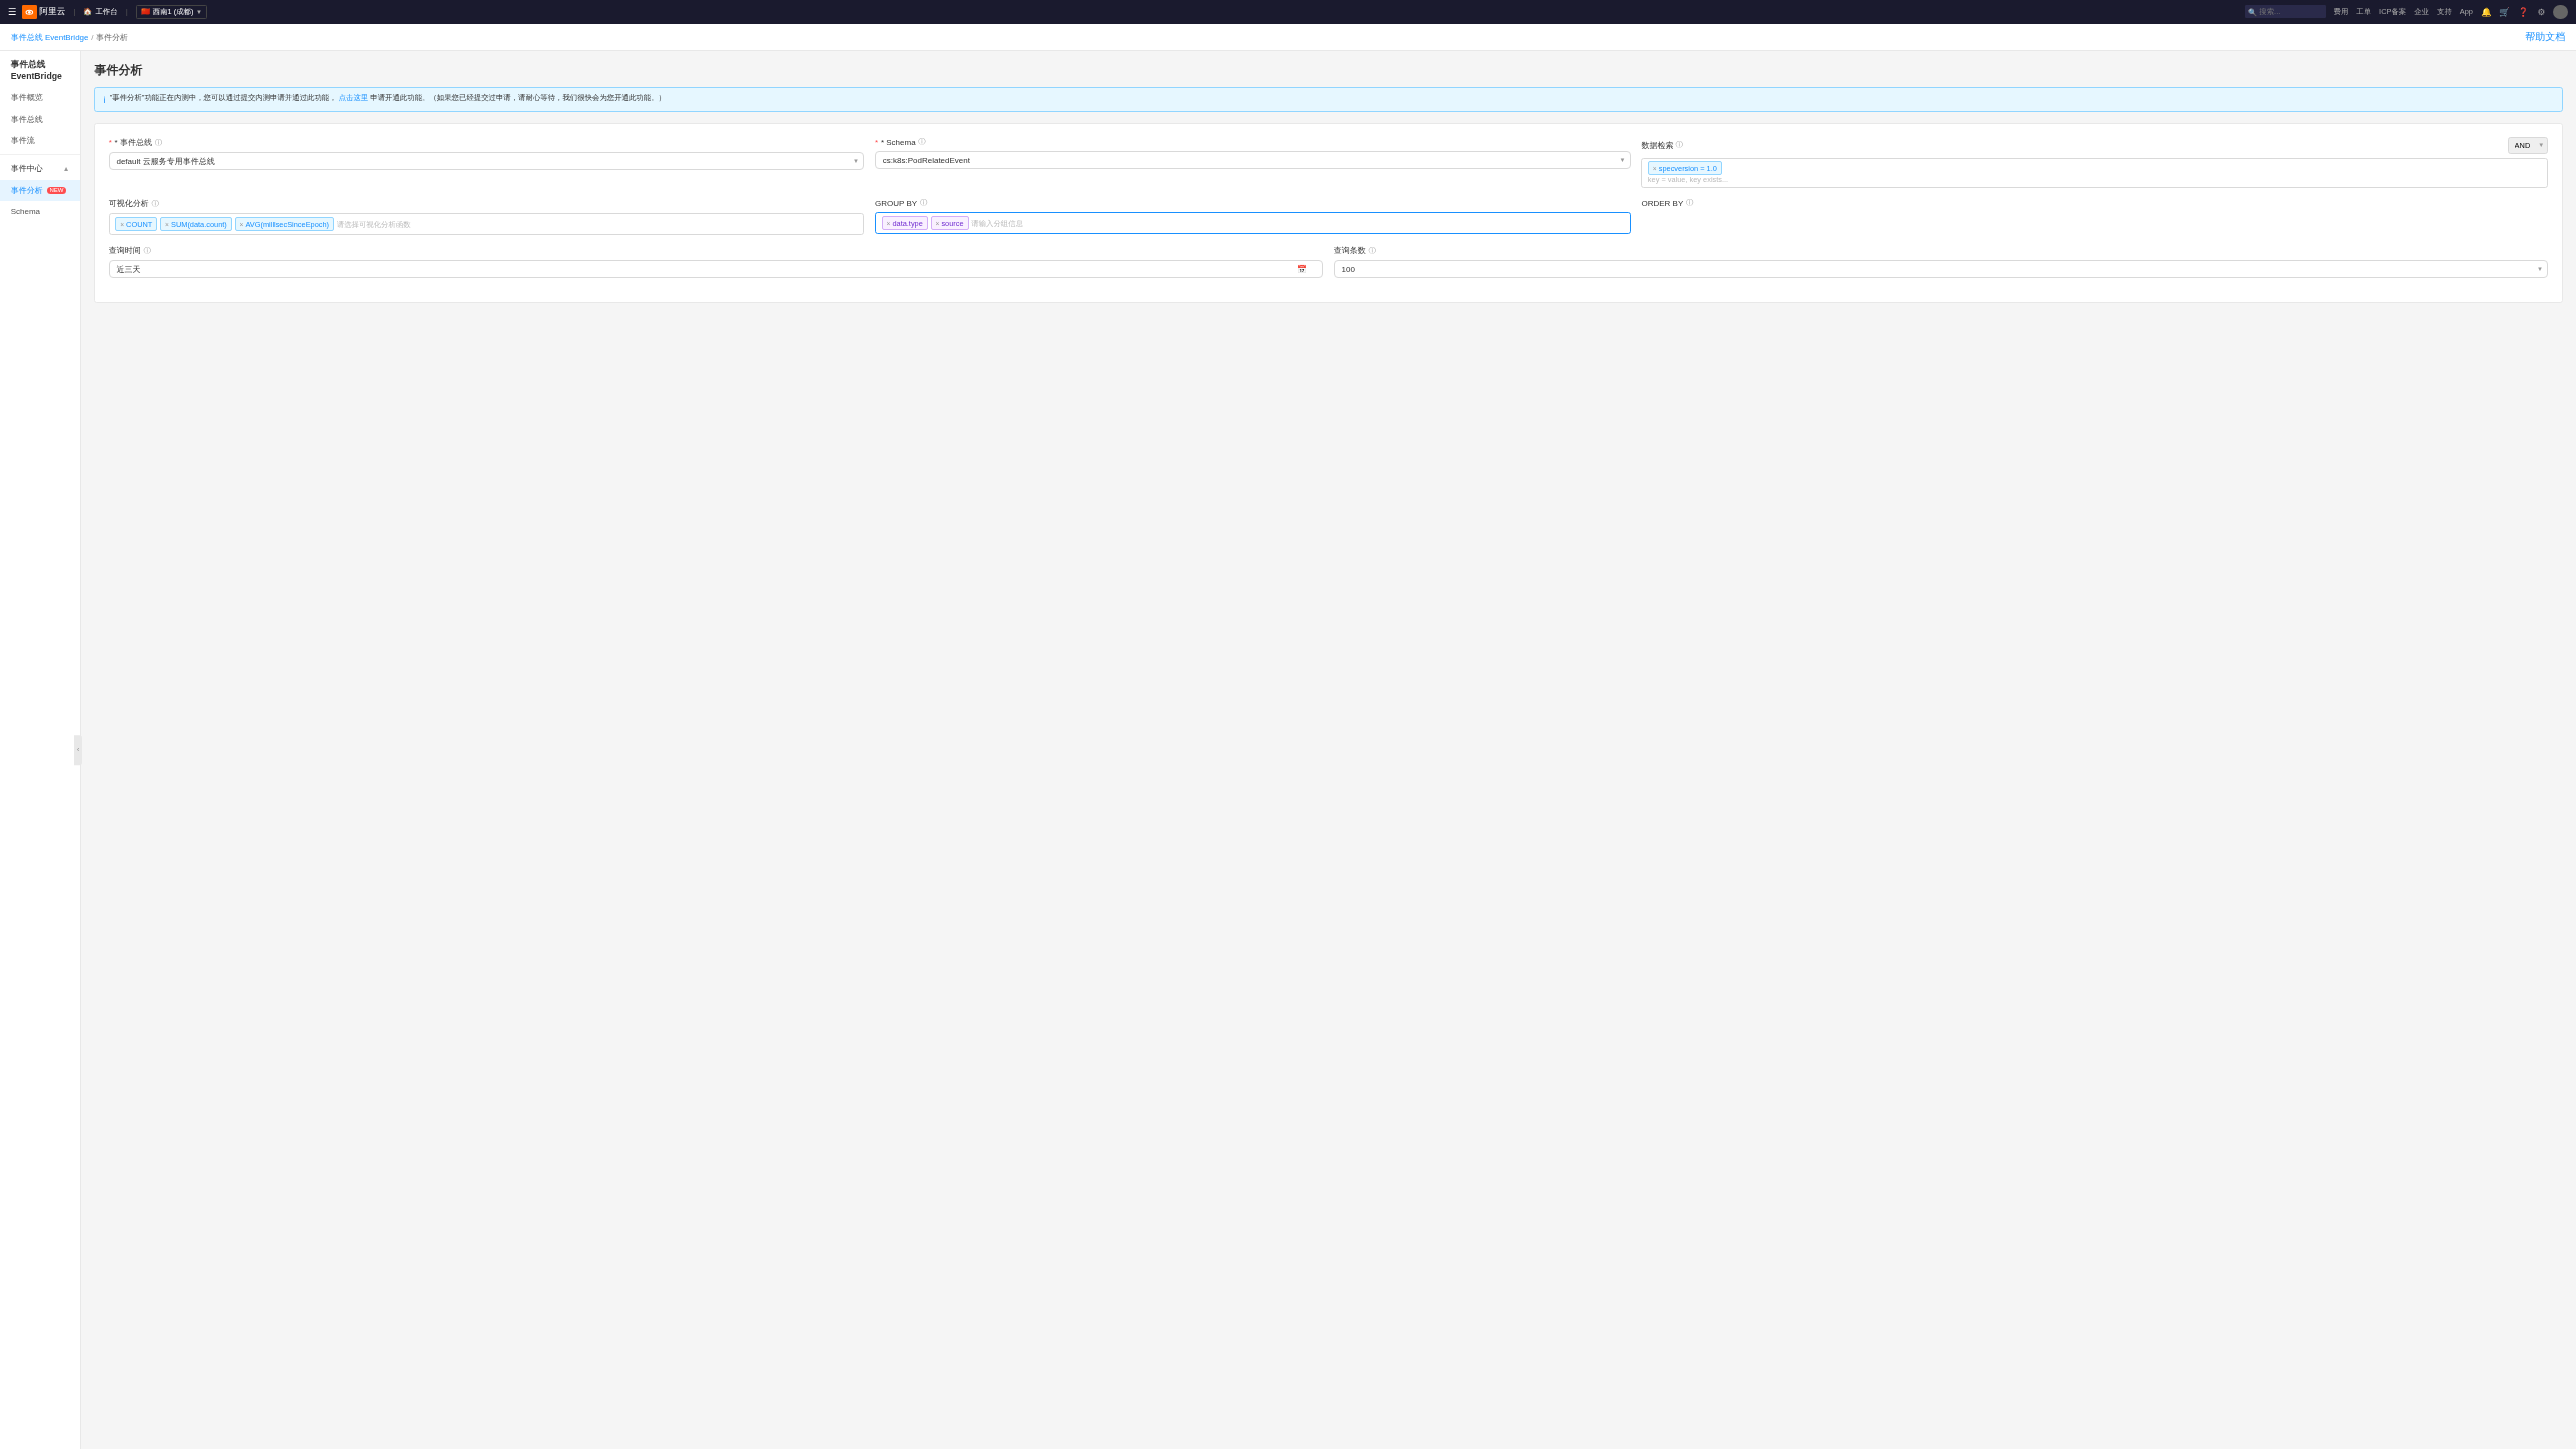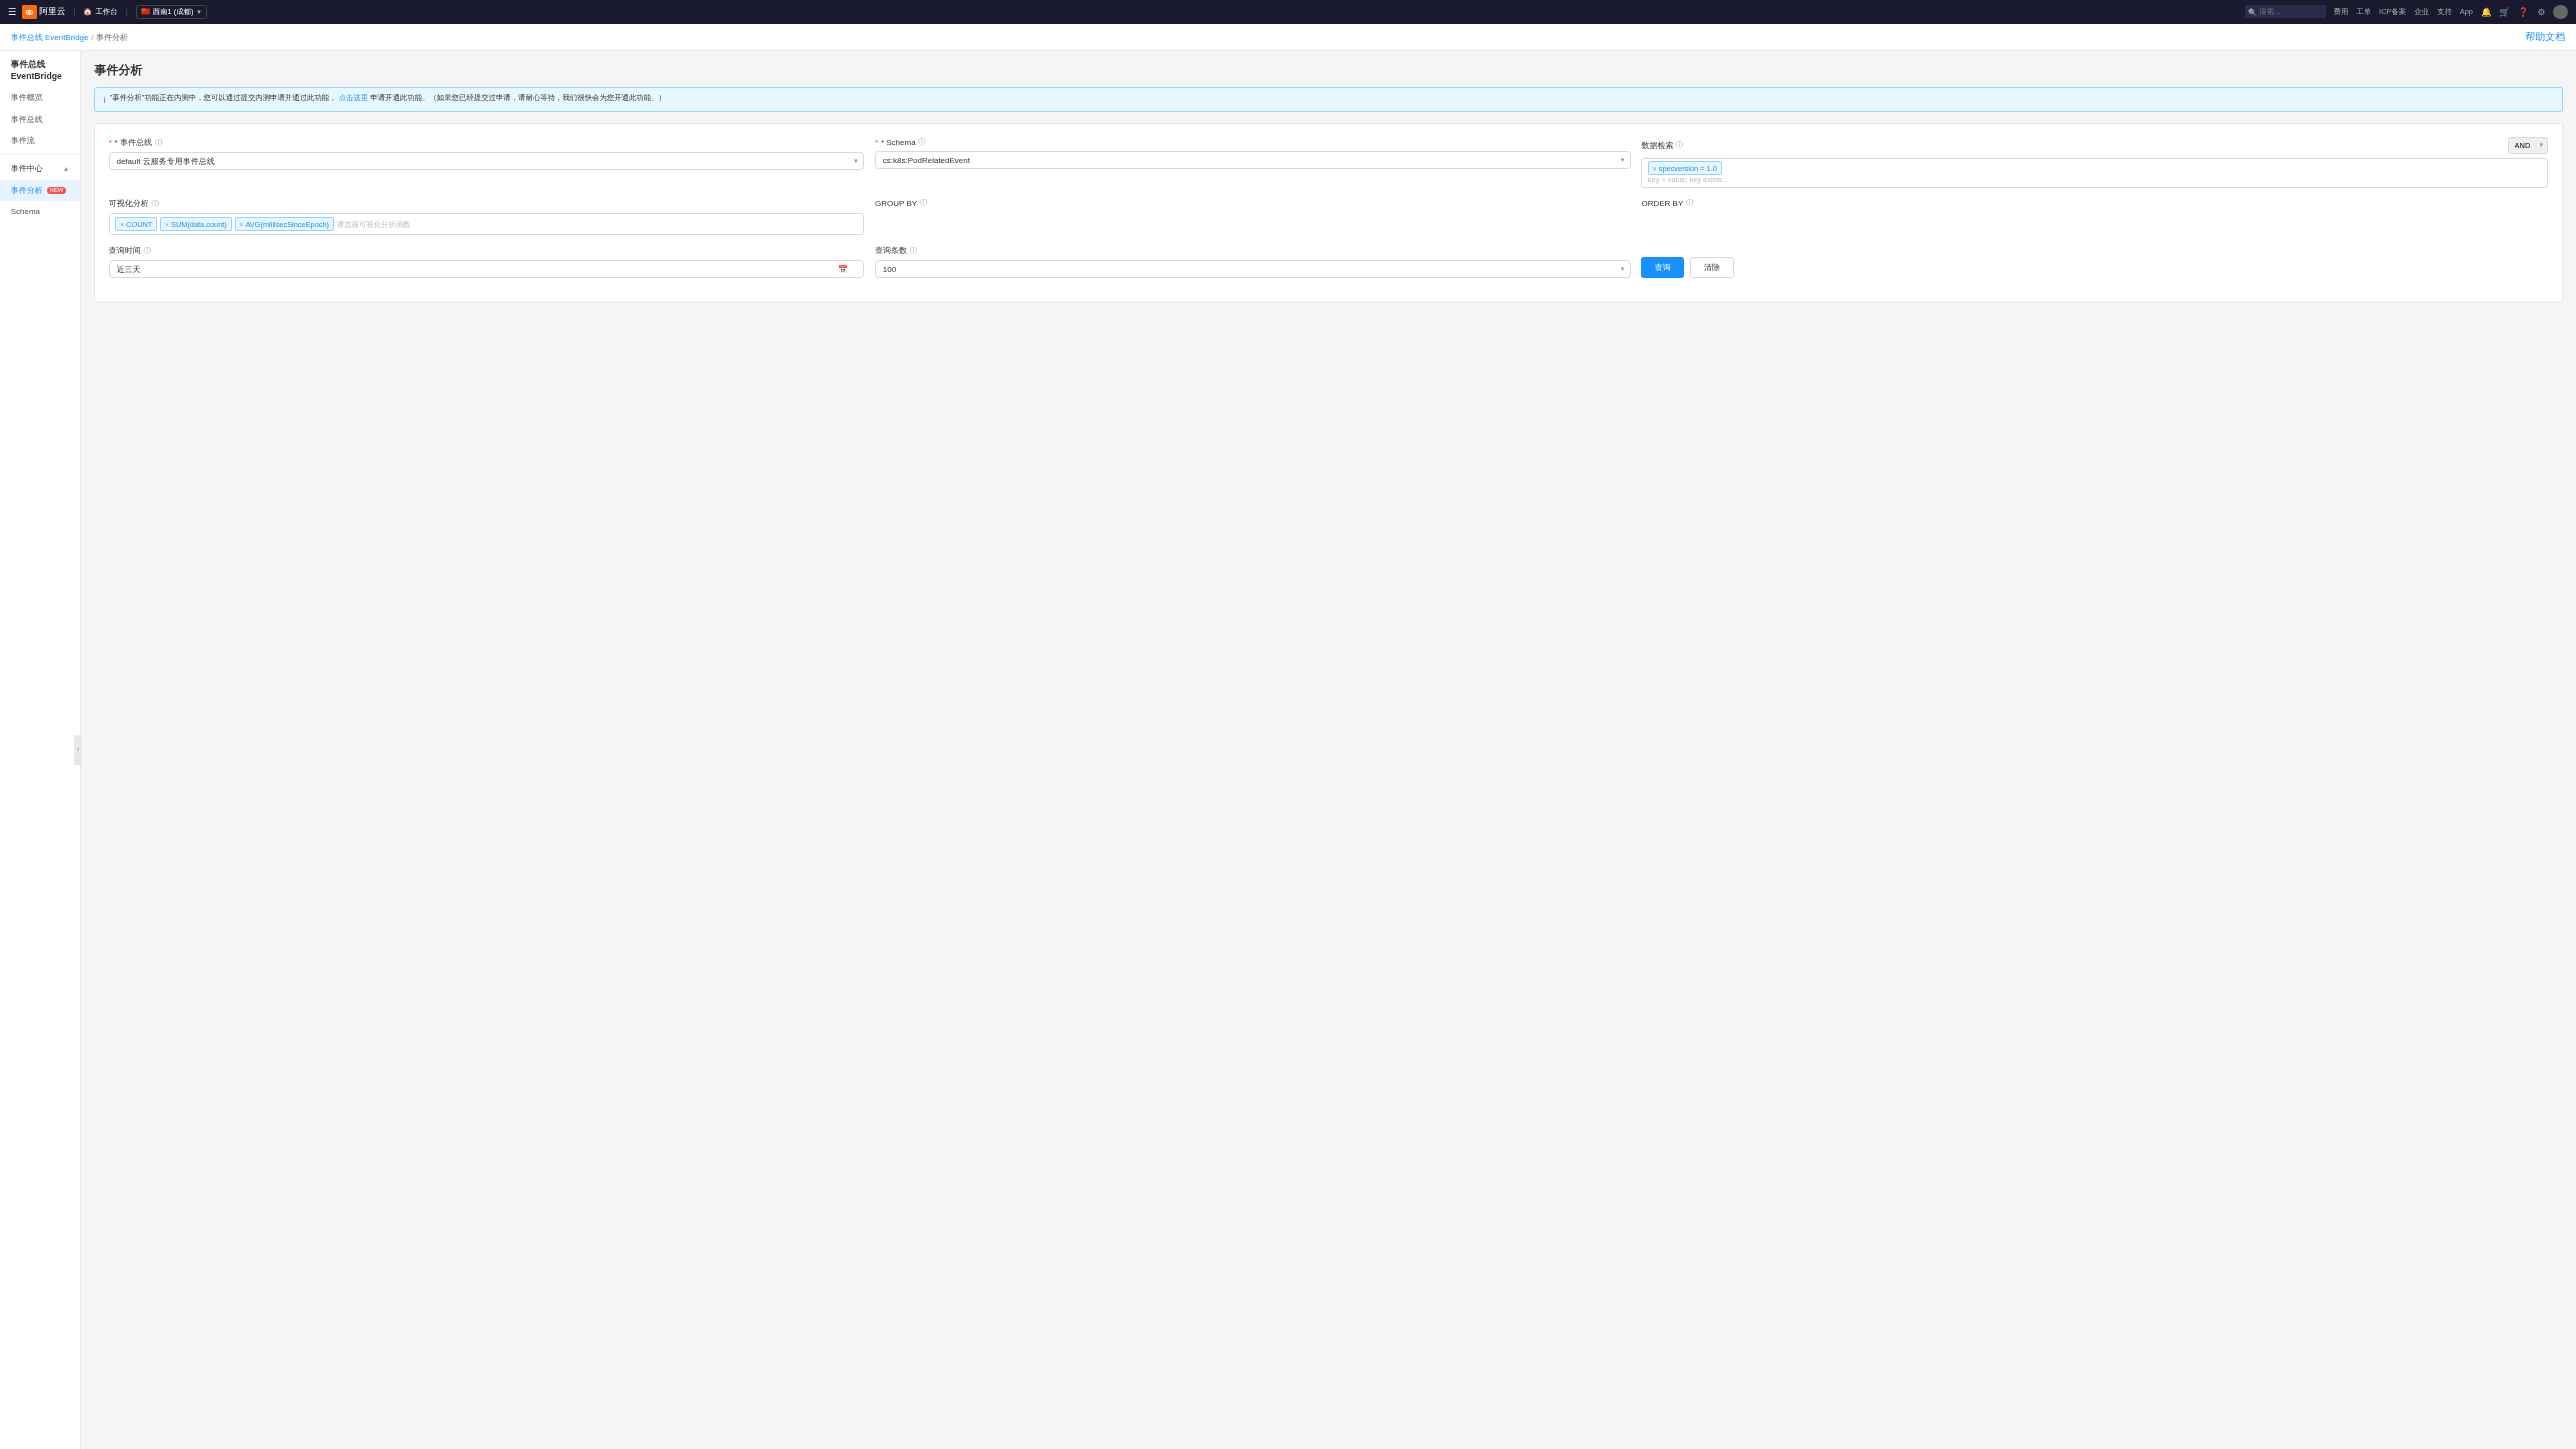--- a/index.html
+++ b/index.html
@@ -472,20 +472,31 @@
             </span>
             <input class="tags-input" placeholder="请选择可视化分析函数" style="">
           </div>
         </div>
 
         <div class="form-field">
           <div class="field-label">
             <span>GROUP BY</span>
             <span class="help-icon">ⓘ</span>
           </div>
+          <div class="tags-area focused">
+            <span class="tag tag-purple">
+              <span class="tag-close">×</span>
+              <span>data.type</span>
+            </span>
+            <span class="tag tag-purple">
+              <span class="tag-close">×</span>
+              <span>source</span>
+            </span>
+            <input class="tags-input" placeholder="请输入分组信息" style="">
+          </div>
         </div>
 
         <div class="form-field" style="flex:1.2;">
           <div class="field-label">
             <span>ORDER BY</span>
             <span class="help-icon">ⓘ</span>
           </div>
         </div>
       </div>
 
@@ -509,24 +520,20 @@
             <span>查询条数</span>
             <span class="help-icon">ⓘ</span>
           </div>
           <div class="select-wrapper">
             <select class="field-select">
               <option>100</option>
             </select>
           </div>
         </div>
 
-        <div style="display:flex;gap:5.4px;flex:1.2;padding-bottom:0.7px;">
-          <button class="btn-primary">查询</button>
-          <button class="btn-default">清除</button>
-        </div>
       </div>
 
     </div>
 
   </div>
 
 </div>
 
 
 </body></html>

